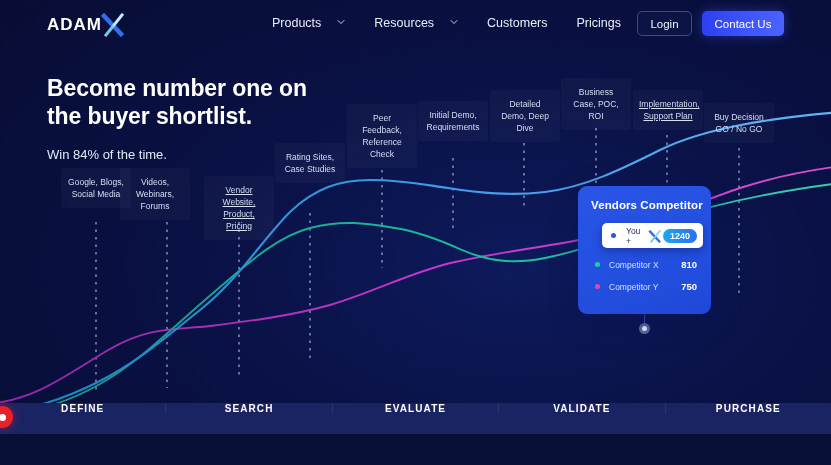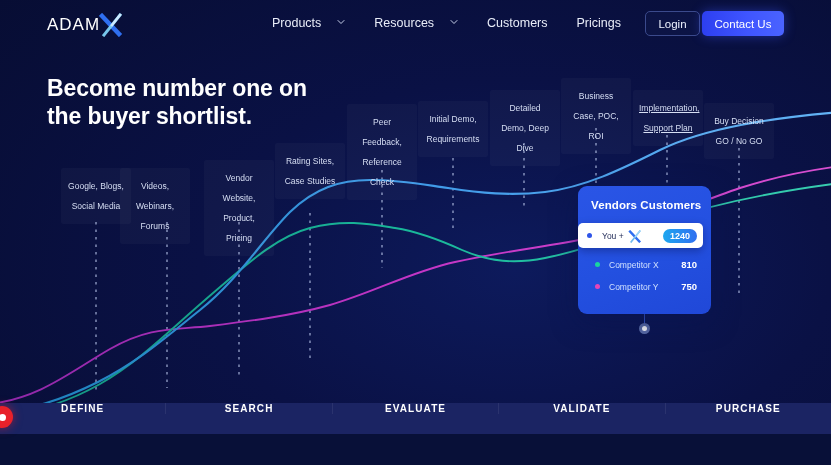--- a/index.html
+++ b/index.html
@@ -25,39 +25,39 @@
     position:absolute; top:0; left:0; width:831px; height:48px;
     display:flex; align-items:center;
     z-index:40;
   }
   .logo {
     position:absolute; left:47px; top:13px;
     display:flex; align-items:center; gap:1px;
     letter-spacing:.5px;
   }
   .logo-text {
-    font-size:17px; font-weight:400; color:#ffffff;
+    font-size:17px; font-weight:700; color:#ffffff;
     letter-spacing:1px;
     text-align:right;
   }
   .logo-x { position:relative; width:26px; height:24px; margin-left:-2px; }
   .logo-x svg { position:absolute; left:0; top:0; }
 
   .nav-links {
     position:absolute; left:272px; top:16px;
     display:flex; align-items:center; gap:29px;
   }
   .nav-link {
     font-size:12.5px; color:#e9edf8; display:flex; align-items:center; gap:16px;
     white-space:nowrap; cursor:pointer;
   }
   .chev { display:inline-block; width:8px; height:8px; position:relative; top:-1px; }
   .chev svg { display:block; }
 
-  .nav-actions { position:absolute; right:47px; top:11px; display:flex; gap:2px; }
+  .nav-actions { position:absolute; right:47px; top:11px; display:flex; gap:10px; }
   .btn-login {
     width:55px; height:25px; border:1px solid #3b4a8c; border-radius:5px;
     background:rgba(20,30,80,.35);
     color:#eef2ff; font-size:11.5px; display:flex; align-items:center; justify-content:center;
     cursor:pointer;
   }
   .btn-contact {
     width:82px; height:25px; border-radius:5px;
     background:linear-gradient(90deg,#2d3ff0 0%,#3f55ff 55%,#4a63ff 100%);
     color:#ffffff; font-size:11.5px; display:flex; align-items:center; justify-content:center;
@@ -78,39 +78,39 @@
   
   .chart-layer { position:absolute; inset:0; z-index:10; }
   .chart-layer svg { position:absolute; left:0; top:0; }
 
   
   .labels { position:absolute; inset:0; z-index:20; }
   .lbl {
     position:absolute;
     background:rgba(255,255,255,.030);
     color:#d7dff4;
-    font-size:8.5px; line-height:20px; text-align:center;
+    font-size:8.5px; line-height:12px; text-align:center;
     padding:8px 6px;
     border-radius:2px;
   }
 
   
   .card {
     position:absolute; left:578px; top:186px; width:133px; height:128px;
     background:linear-gradient(160deg,#2a55e6 0%,#2350e0 55%,#2048d8 100%);
     border-radius:9px;
     z-index:35;
     box-shadow:0 8px 26px rgba(10,20,80,.55);
     padding:13px 0 0 0;
   }
   .card-title {
     font-size:11.5px; font-weight:700; color:#ffffff; margin-left:13px; letter-spacing:.1px;
   }
   .card-row-you {
-    margin:12px 8px 0 0; height:25px;
+    margin:12px 8px 0 24px; height:25px;
     background:#ffffff; border-radius:5px;
     display:flex; align-items:center; padding:8px 6px;
     box-shadow:0 3px 9px rgba(0,10,60,.35);
     justify-content:flex-end;
   }
   .dot { width:5px; height:5px; border-radius:50%; flex:0 0 auto; }
   .dot-you { background:#2f55e8; margin-left:3px; }
   .dot-x { background:#19d4a0; }
   .dot-y { background:#e645b8; }
   .you-label { font-size:8.5px; color:#1d2754; margin-left:10px; font-weight:500; }
@@ -212,21 +212,21 @@
       <path d="M-10,414 C30,410 62,400 98,382 C138,362 165,338 200,310
                C238,280 262,240 290,212 C315,188 340,180 370,180
                C400,180 420,184 448,188 C480,193 510,196 545,192
                C585,187 620,170 660,150 C705,128 770,118 841,112" fill="none" stroke="url(#gYou)" stroke-width="2.1" stroke-linecap="round"></path>
     </svg>
   </div>
 
   <div class="labels">
     <div class="lbl" style="left:61px;  top:168px; width:70px;">Google, Blogs, Social Media</div>
     <div class="lbl" style="left:120px; top:168px; width:70px;">Videos, Webinars, Forums</div>
-    <div class="lbl" style="left:204px; top:160px; width:70px;">Vendor Website, Product, Pricing</div>
+    <div class="lbl" style="left:204px; top:176px; width:70px;text-decoration:underline;">Vendor Website, Product, Pricing</div>
     <div class="lbl" style="left:275px; top:143px; width:70px;">Rating Sites, Case Studies</div>
     <div class="lbl" style="left:347px; top:104px; width:70px;">Peer Feedback, Reference Check</div>
     <div class="lbl" style="left:418px; top:101px; width:70px;">Initial Demo, Requirements</div>
     <div class="lbl" style="left:490px; top:90px;  width:70px;">Detailed Demo, Deep Dive</div>
     <div class="lbl" style="left:561px; top:78px;  width:70px;">Business Case, POC, ROI</div>
     <div class="lbl" style="left:633px; top:90px;  width:70px;text-decoration:underline;">Implementation, Support Plan</div>
     <div class="lbl" style="left:704px; top:103px; width:70px;">Buy Decision GO / No GO</div>
   </div>
 
   <div class="nav">
@@ -268,24 +268,25 @@
     </div>
 
     <div class="nav-actions">
       <div class="btn-login">Login</div>
       <div class="btn-contact">Contact Us</div>
     </div>
   </div>
 
   <div class="hero">
     <h1>Become number one on the buyer shortlist.</h1>
+    <div class="sub">Win 84% of the time.</div>
   </div>
 
   <div class="card">
-    <div class="card-title">Vendors Customers</div>
+    <div class="card-title">Vendors Competitor</div>
 
     <div class="card-row-you">
       <span class="dot dot-you"></span>
       <span class="you-label">You +</span>
       <span class="you-x">
         <svg width="15" height="13" viewBox="0 0 26 24">
           <path d="M3 3 L20 21" stroke="#2f6ff0" stroke-width="4.5" stroke-linecap="square"></path>
           <path d="M21 2 L5 22" stroke="#6fb9ee" stroke-width="3" stroke-linecap="square"></path>
           <path d="M21 2 L13 12" stroke="#9fd6f8" stroke-width="2.4" stroke-linecap="square"></path>
         </svg>

